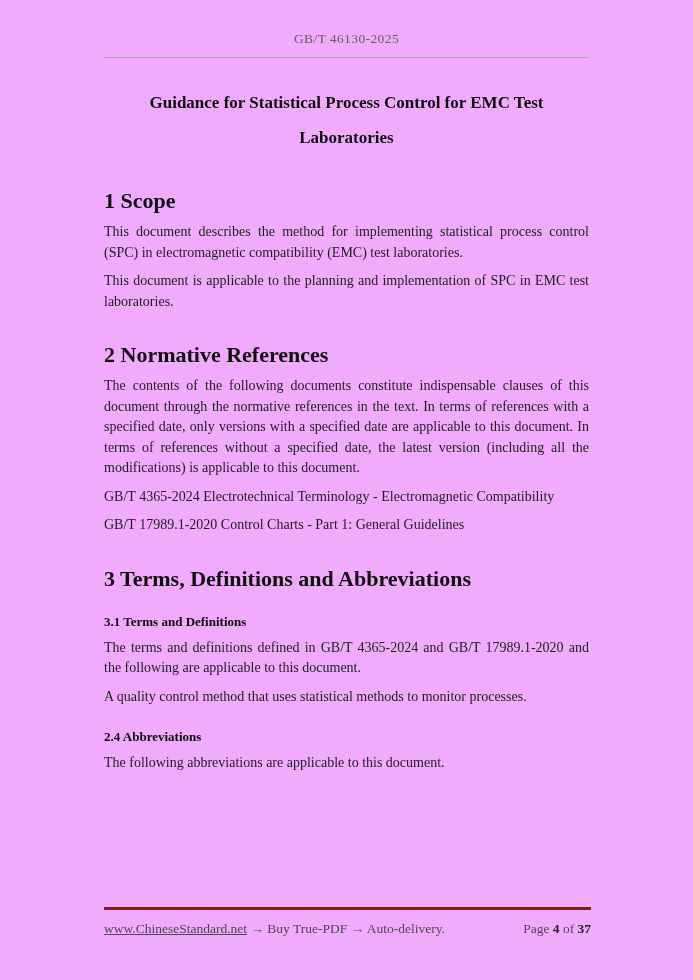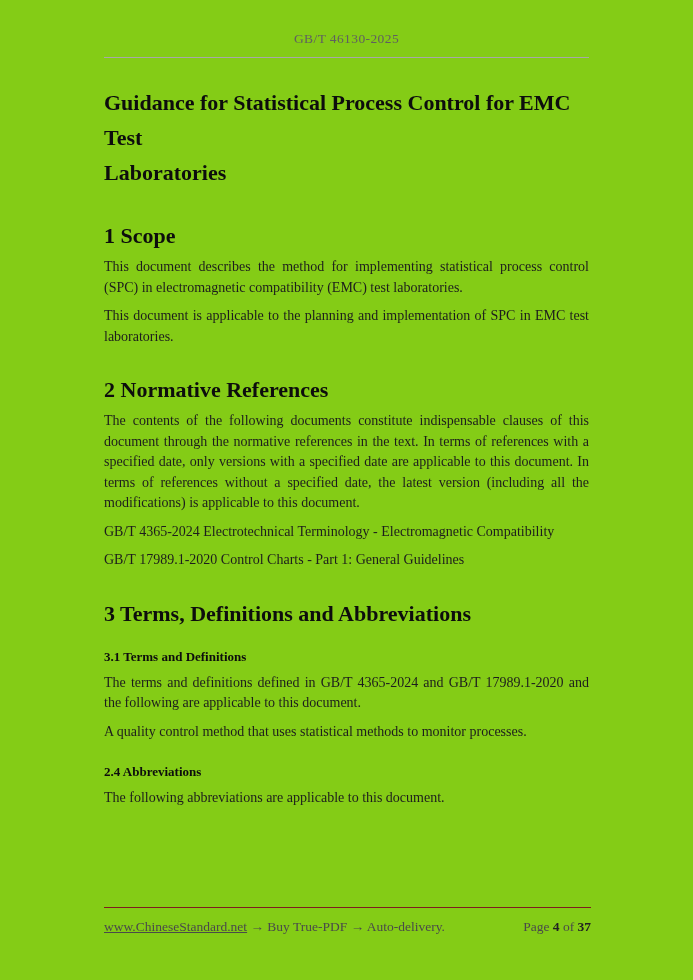--- a/index.html
+++ b/index.html
@@ -8,39 +8,39 @@
     width: 693px;
     height: 980px;
     position: relative;
     font-family: "Liberation Serif", "DejaVu Serif", serif;
     color: #1d1d1d;
     overflow: hidden;
   }
   .page {
     position: absolute;
     inset: 0;
-    background: #84cc16;
+    background: #f0abfc;
     padding: 0 104px;
   }
   .doc-number {
     padding-top: 31px;
     text-align: center;
     font-size: 13.5px;
     color: #606060;
     letter-spacing: 0.4px;
   }
   .header-rule {
     margin-top: 10px;
     border-bottom: 1px solid #a8a8a8;
   }
   .doc-title {
     margin-top: 27px;
-    text-align: left;
+    text-align: center;
     font-weight: bold;
-    font-size: 22px;
+    font-size: 17px;
     color: #0d0d0d;
     line-height: 35px;
   }
   h2.sec {
     font-size: 22px;
     font-weight: bold;
     color: #0d0d0d;
     margin-top: 30px;
     margin-bottom: 0;
   }
@@ -55,21 +55,21 @@
     line-height: 20.5px;
     text-align: justify;
     margin-top: 8px;
     color: #1d1d1d;
   }
   .footer {
     position: absolute;
     left: 104px;
     right: 102px;
     top: 907px;
-    border-top: 1px solid #7f1d1d;
+    border-top: 3px solid #7f1d1d;
     padding-top: 11px;
     display: flex;
     justify-content: space-between;
     align-items: baseline;
     font-size: 13.5px;
     color: #4a4a4a;
   }
   .footer-left { white-space: nowrap; }
   .footer-link {
     color: #4a4a4a;

